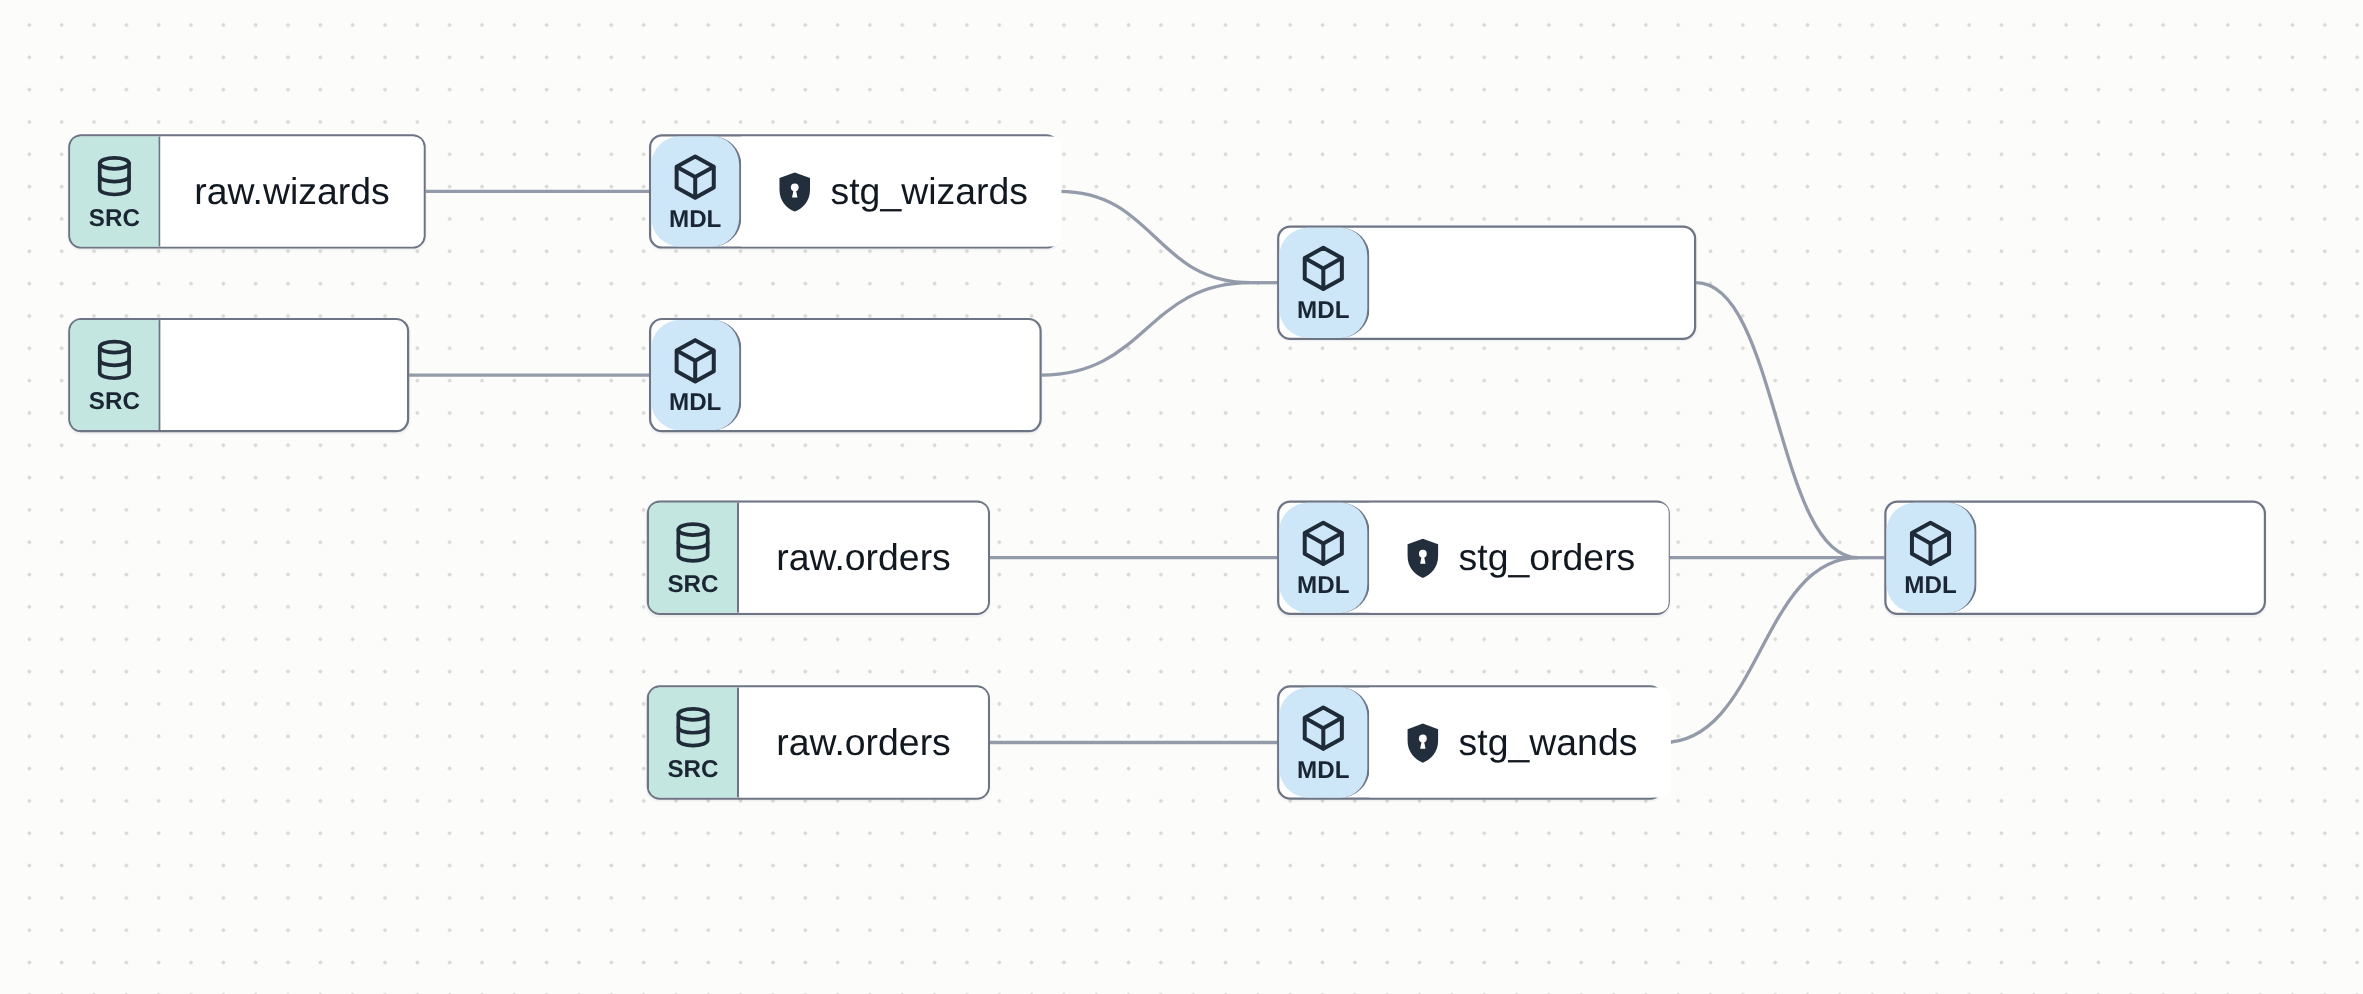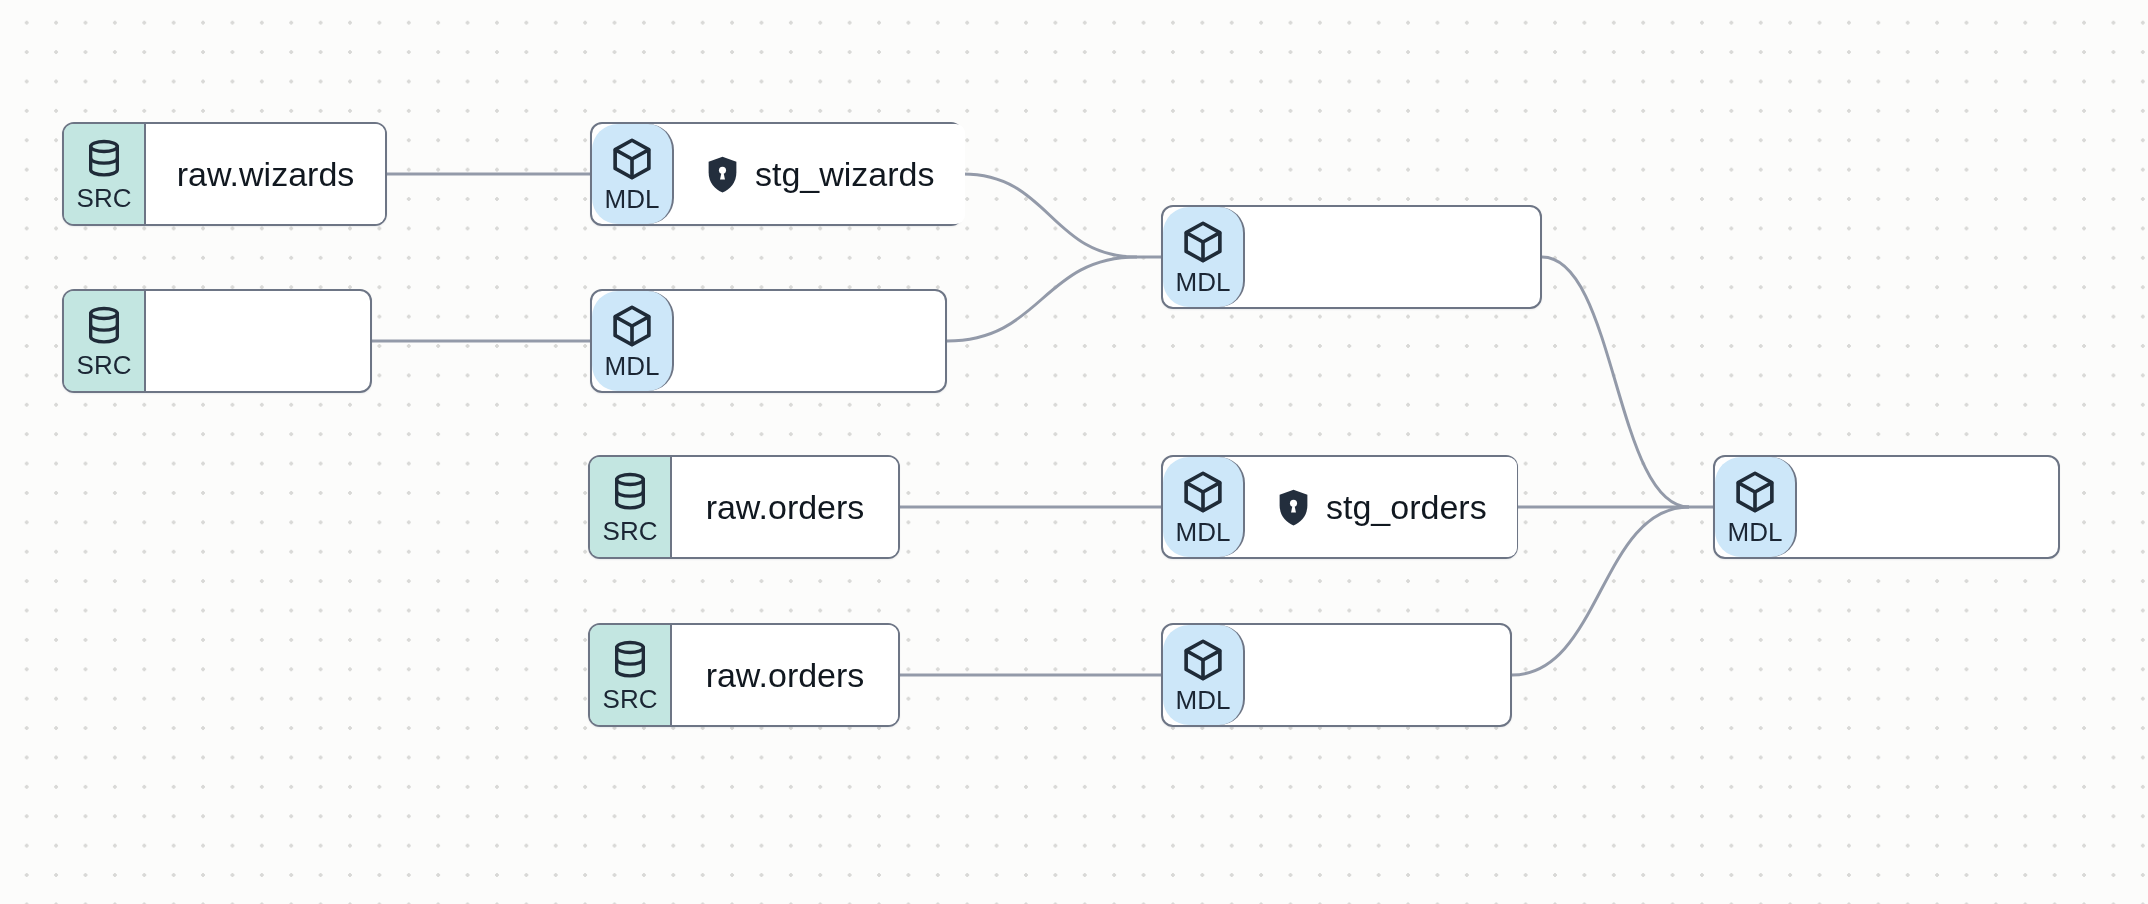--- a/index.html
+++ b/index.html
@@ -31,21 +31,21 @@
   .badge{
     flex:0 0 80px;width:80px;display:flex;flex-direction:column;
     align-items:center;justify-content:center;gap:4px;
     border-right:2.5px solid var(--node-border);
     border-radius:9px 0 0 9px;
   }
   .badge.src{background:var(--src-bg);}
   .badge.mdl{background:var(--mdl-bg);border-radius:26px;}
   .badge svg{display:block;color:var(--icon);}
   .type-label{
-    font-size:26px;font-weight:400;line-height:1;color:var(--type-label);
+    font-size:22px;font-weight:700;line-height:1;color:var(--type-label);
     letter-spacing:0px;
   }
   .node-body{
     flex:1;display:flex;align-items:center;justify-content:center;
     gap:14px;padding:0 30px;background:var(--node-bg);
     border-radius:0 9px 9px 0;white-space:nowrap;
   }
   .node-label{font-size:34px;color:var(--label);font-weight:400;}
   .shield{flex:0 0 auto;display:block;}
 </style>
@@ -174,20 +174,28 @@
       </div>
       <div class="node" style="left: 1161px; top: 623px; width: 351px; height: 104px;">
         <div class="badge mdl">
           <svg width="46" height="46" viewBox="0 0 24 24" stroke="currentColor" stroke-width="1.9" fill="none" stroke-linecap="round" stroke-linejoin="round">
             <path d="M12 2.2 20.8 7.1 V16.9 L12 21.8 3.2 16.9 V7.1 Z"></path>
             <path d="M3.4 7.2 12 12 l8.6 -4.8"></path>
             <path d="M12 12 v9.6"></path>
           </svg>
           <span class="type-label">MDL</span>
         </div>
+        <div class="node-body">
+          <svg class="shield" width="37" height="41" viewBox="0 0 24 26">
+            <path d="M12 1.5 21 4.8 v6.7 c0 6.9 -4.2 11.2 -9 13.1 -4.8 -1.9 -9 -6.2 -9 -13.1 V4.8 Z" fill="var(--shield)"></path>
+            <circle cx="12" cy="10.3" r="2.3" fill="#ffffff"></circle>
+            <path d="M11.3 11.9 10.4 16.3 h3.2 L12.7 11.9 Z" fill="#ffffff"></path>
+          </svg>
+          <span class="node-label">stg_wands</span>
+        </div>
       </div>
       <div class="node" style="left: 1713px; top: 455px; width: 347px; height: 104px;">
         <div class="badge mdl">
           <svg width="46" height="46" viewBox="0 0 24 24" stroke="currentColor" stroke-width="1.9" fill="none" stroke-linecap="round" stroke-linejoin="round">
             <path d="M12 2.2 20.8 7.1 V16.9 L12 21.8 3.2 16.9 V7.1 Z"></path>
             <path d="M3.4 7.2 12 12 l8.6 -4.8"></path>
             <path d="M12 12 v9.6"></path>
           </svg>
           <span class="type-label">MDL</span>
         </div>

